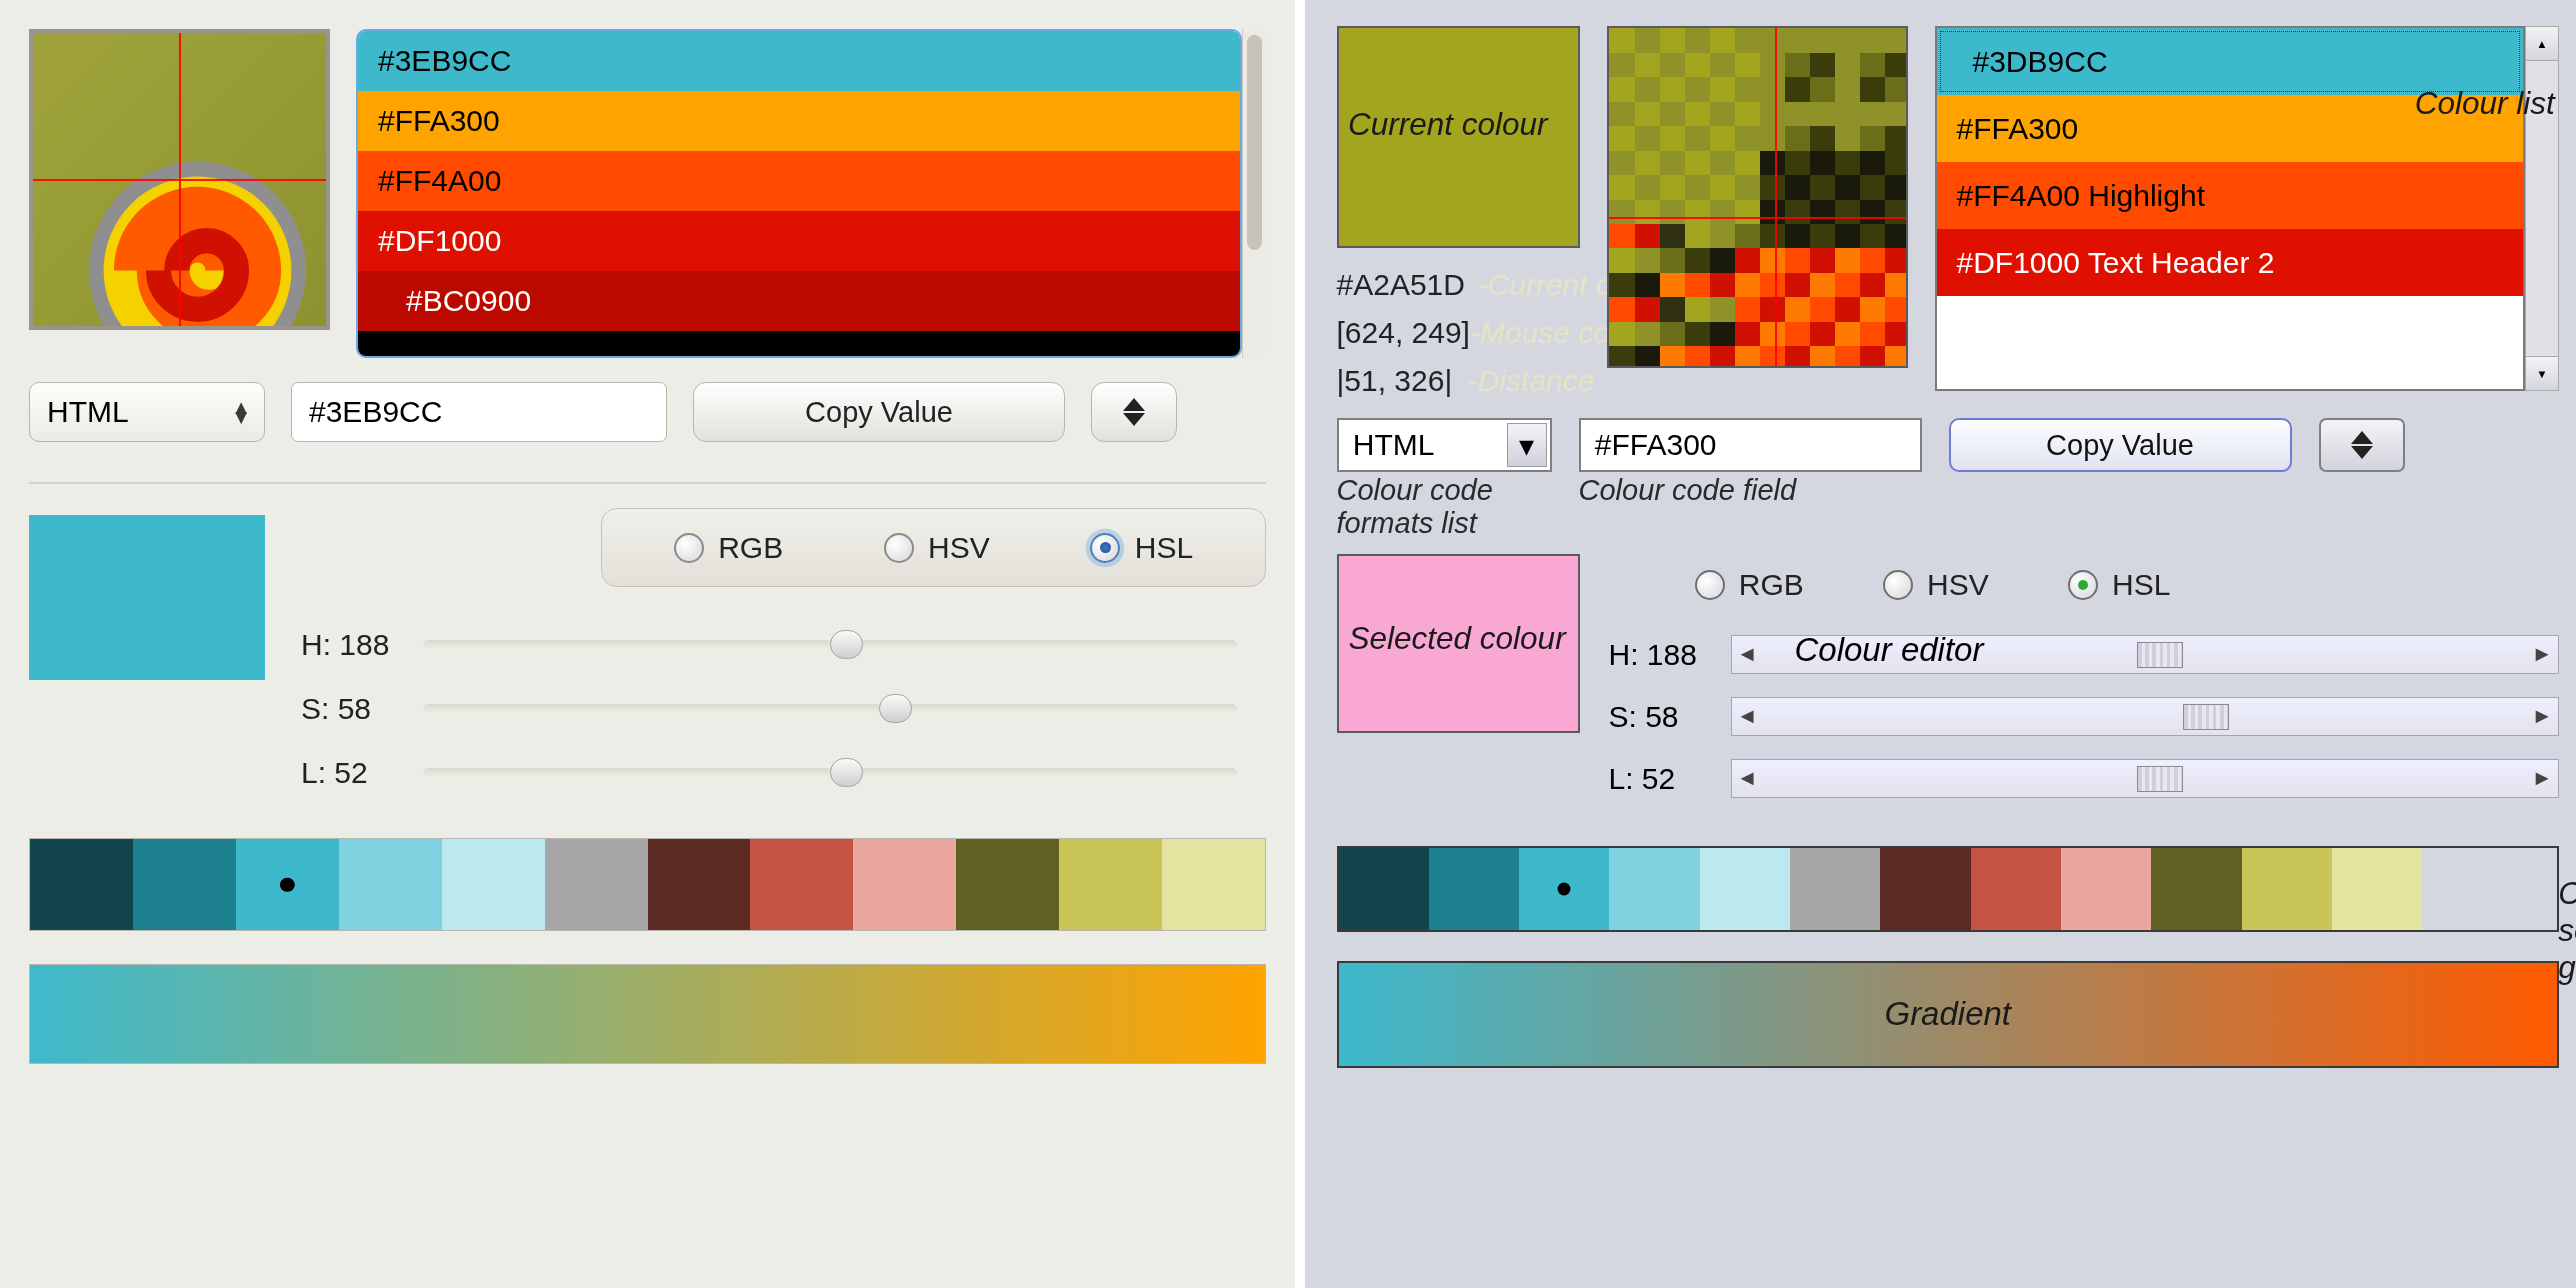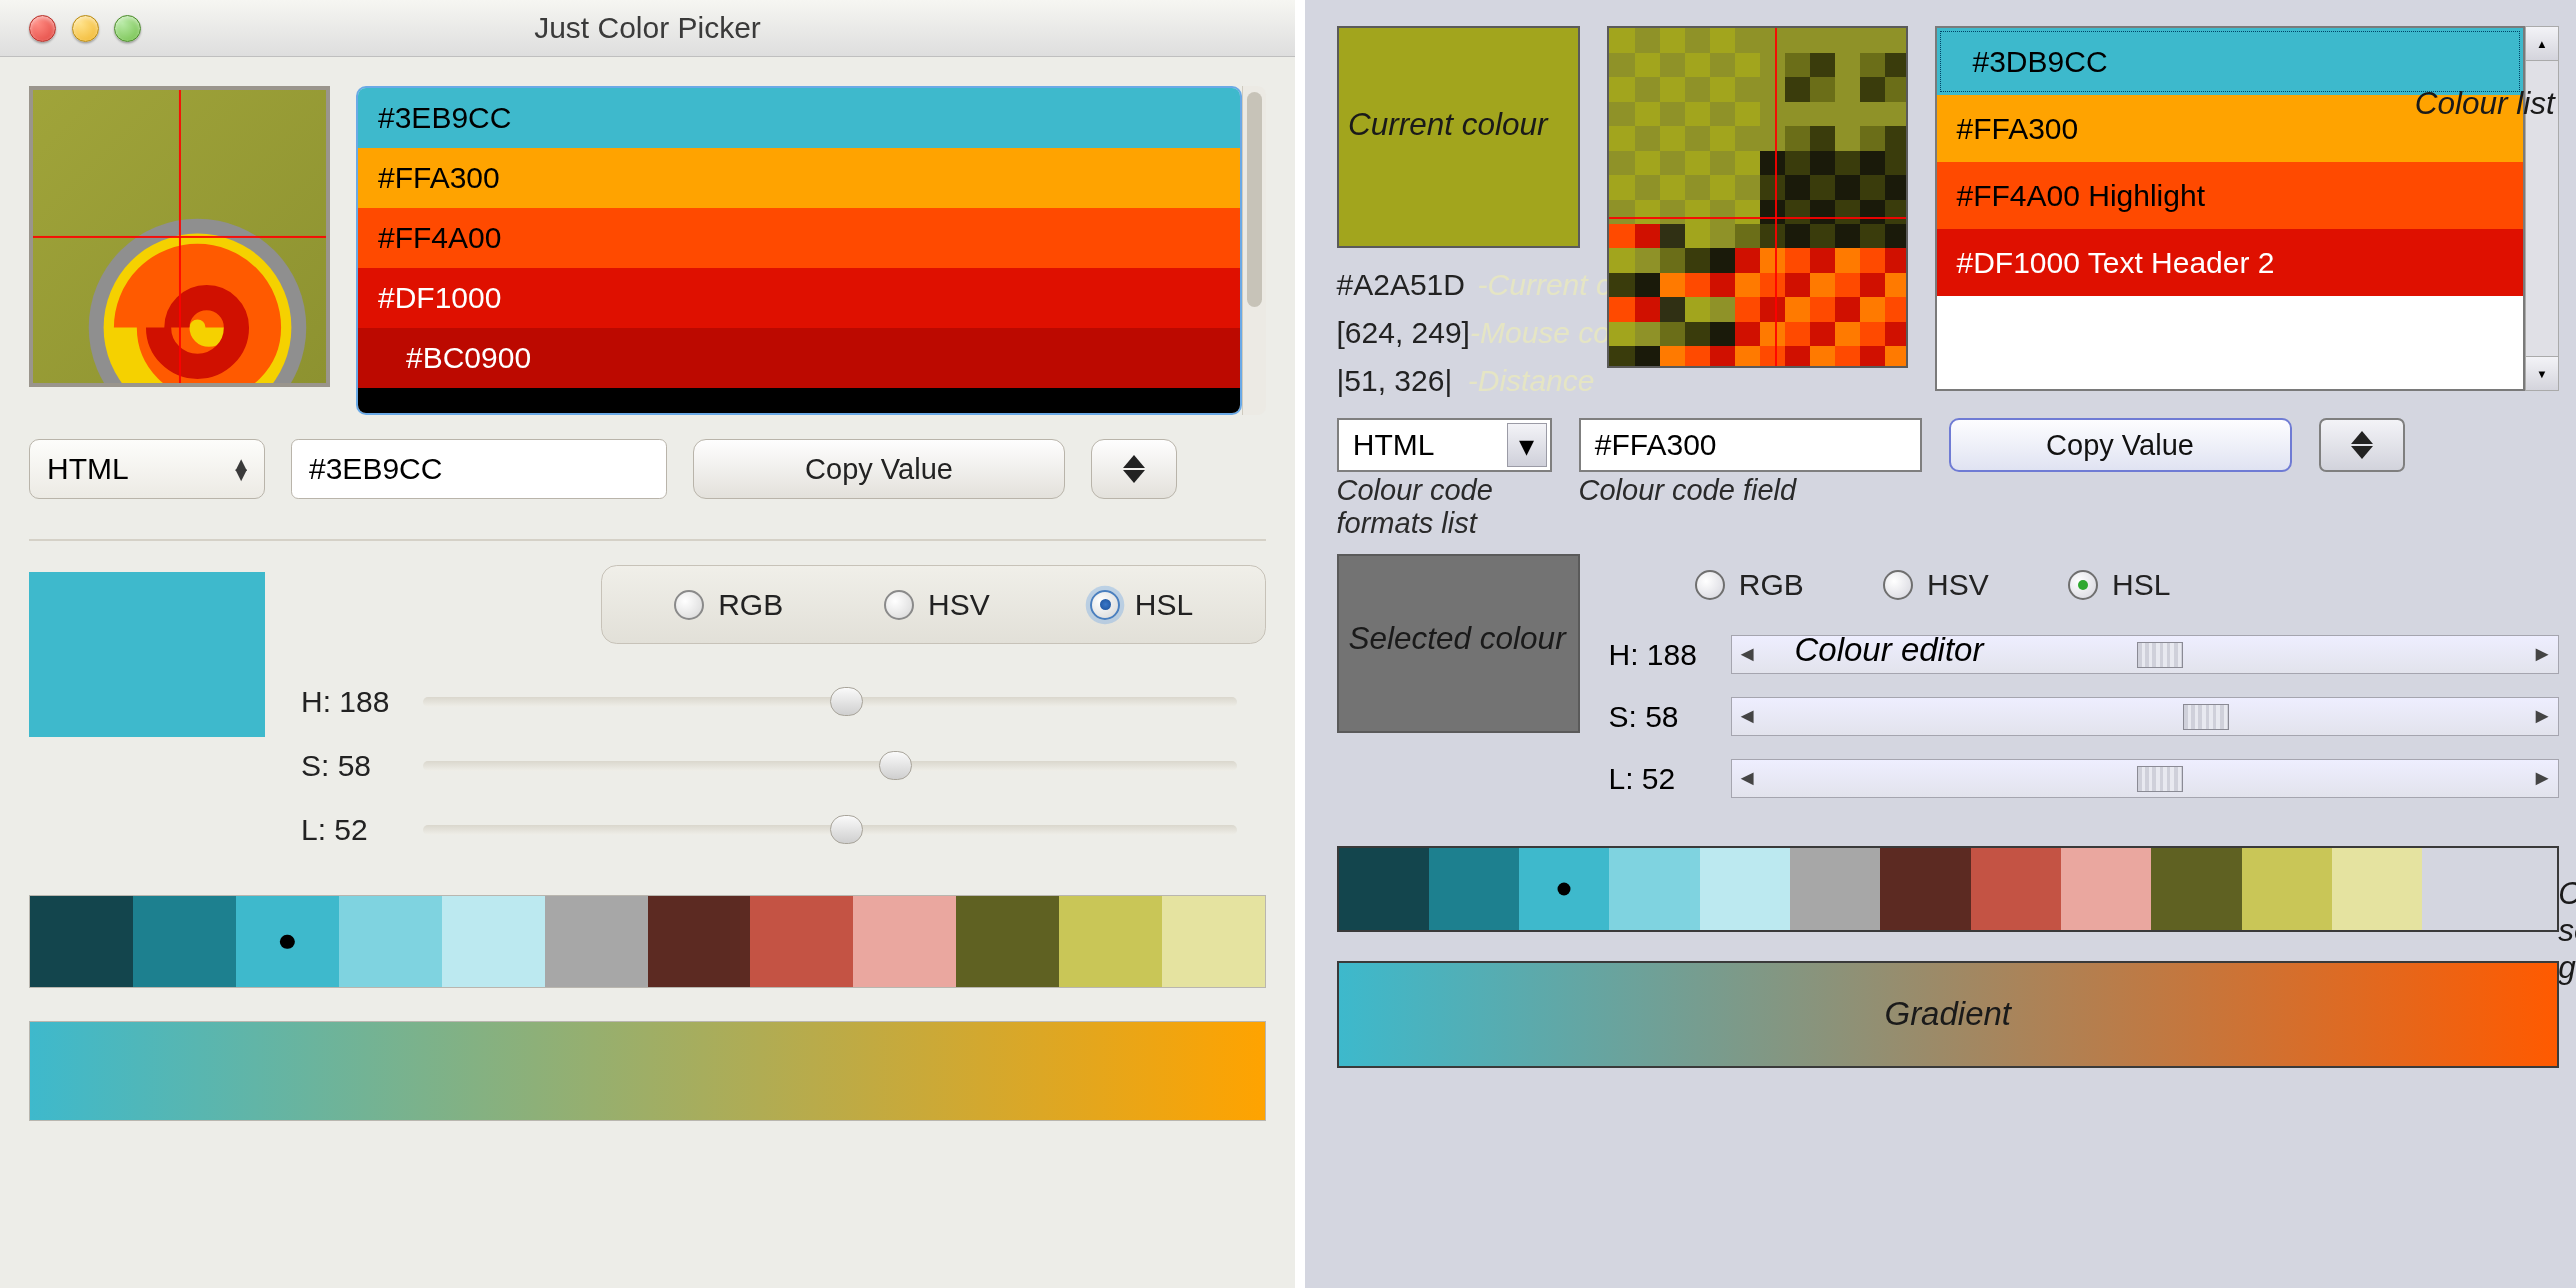--- a/index.html
+++ b/index.html
@@ -122,28 +122,20 @@
 .wi-scheme-lbl{position:absolute;left:136px;top:27px;font-style:italic;font-size:31.5px;color:#1a1a1a;}
 .wi-grad { height:107px; margin-top:29px; border:2.1px solid #3a3a3a; position:relative;}
 .wi-grad-lbl{position:absolute;left:50%;top:50%;transform:translate(-50%,-50%);font-style:italic;font-size:33px;color:#1a1a1a;}
 </style>
 </head>
 <body>
 
 <div class="stage">
 
 <div class="half left">
-  <div class="mac-titlebar">
-    <div class="traffic">
-      <span class="tl-red"></span>
-      <span class="tl-yel"></span>
-      <span class="tl-grn"></span>
-    </div>
-    <div class="mac-title">Just Color Picker</div>
-  </div>
 
   <div class="left-body">
     <div class="top-row">
 
       <div class="mag-col">
         <div class="magnifier">
           <div class="mag-bg-olive"></div>
           <svg class="mag-spiral" viewBox="0 0 200 200">
             <circle cx="100" cy="120" r="95" fill="#8f8f8f"></circle>
             <circle cx="100" cy="120" r="82" fill="#f5d100"></circle>
@@ -475,21 +467,21 @@
       <div class="wi-btn">
             <span>Copy Value</span>
           </div>
       <div class="wi-step">
         <div class="tri-up"></div>
         <div class="tri-dn"></div>
       </div>
     </div>
 
     <div class="wi-editor">
-      <div class="wi-sel" id="r-sel" style="background: #737373;">
+      <div class="wi-sel" id="r-sel" style="background: #f9a8d4;">
         <div class="wi-label" style="left:10px;top:64px;">Selected colour</div>
       </div>
       <div class="wi-ed-col">
         <div class="wi-modes">
           <div class="seg-opt">
                 <span class="wi-radio"></span>
                 <span>RGB</span>
               </div>
           <div class="seg-opt">
                 <span class="wi-radio"></span>

